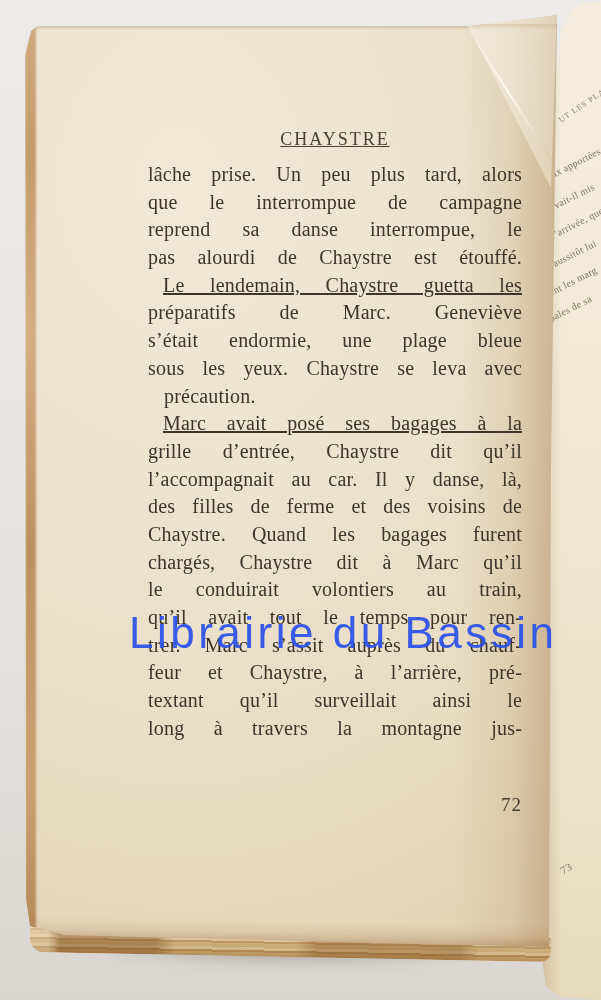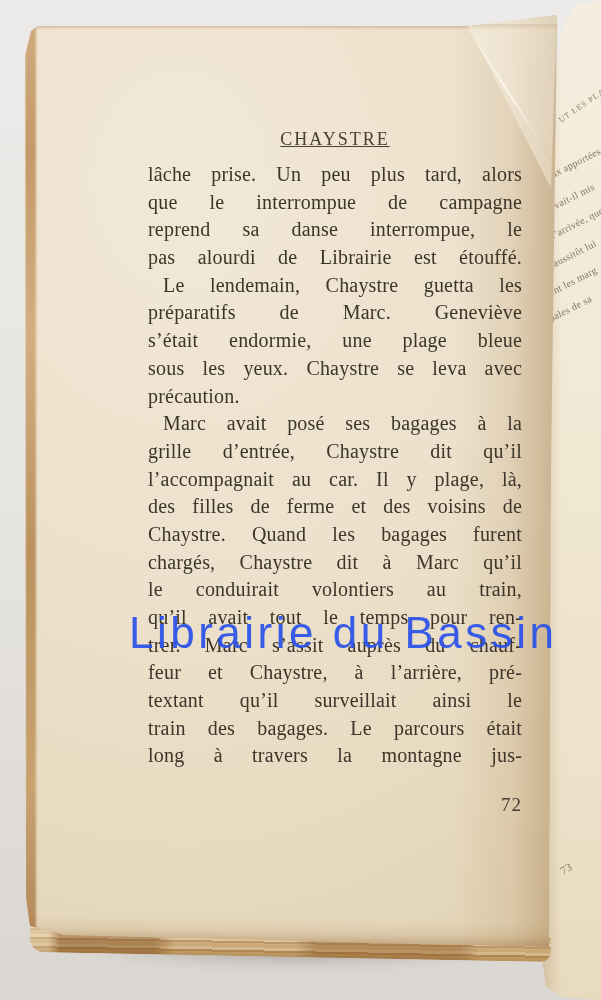--- a/index.html
+++ b/index.html
@@ -85,22 +85,22 @@
   
   .running-header{
     position:absolute;left:148px;top:129px;width:374px;text-align:center;
     font-size:18px;letter-spacing:2px;color:#493f32;text-decoration:underline;
   }
   .text-block{
     position:absolute;left:148px;top:161px;width:374px;
     font-size:20px;line-height:27.7px;color:#3e352a;letter-spacing:.2px;
   }
   .line{text-align:justify;text-align-last:justify;height:27.7px;overflow:hidden;}
-  .line.indent{padding-left:15px;}
-  .line.no-justify{text-align:center;text-align-last:left;}
+  .line.indent{padding-left:15px;text-decoration:underline;}
+  .line.no-justify{text-align:center;text-align-last:left;margin-left:16px;}
   .page-num{
     position:absolute;left:148px;top:794px;width:374px;text-align:right;
     font-size:19px;letter-spacing:1px;color:#463c2f;
   }
 
   
   .watermark{
     position:absolute;left:129px;top:611px;z-index:50;
     font-family:"Liberation Sans",sans-serif;
     font-size:44px;line-height:44px;letter-spacing:3.5px;
@@ -135,38 +135,37 @@
     <div class="crease-tri"></div>
     <div class="crease-line"></div>
     <div class="bottom-edge"></div>
 
     <div class="running-header">CHAYSTRE</div>
 
     <div class="text-block">
       <div class="line">lâche prise. Un peu plus tard, alors</div>
       <div class="line">que le interrompue de campagne</div>
       <div class="line">reprend sa danse interrompue, le</div>
-      <div class="line">pas alourdi de Librairie est étouffé.</div>
+      <div class="line">pas alourdi de Chaystre est étouffé.</div>
       <div class="line indent">Le lendemain, Chaystre guetta les</div>
       <div class="line">préparatifs de Marc. Geneviève</div>
       <div class="line">s’était endormie, une plage bleue</div>
       <div class="line">sous les yeux. Chaystre se leva avec</div>
       <div class="line no-justify">précaution.</div>
       <div class="line indent">Marc avait posé ses bagages à la</div>
       <div class="line">grille d’entrée, Chaystre dit qu’il</div>
-      <div class="line">l’accompagnait au car. Il y plage, là,</div>
+      <div class="line">l’accompagnait au car. Il y danse, là,</div>
       <div class="line">des filles de ferme et des voisins de</div>
       <div class="line">Chaystre. Quand les bagages furent</div>
       <div class="line">chargés, Chaystre dit à Marc qu’il</div>
       <div class="line">le conduirait volontiers au train,</div>
       <div class="line">qu’il avait tout le temps pour ren-</div>
       <div class="line">trer. Marc s’assit auprès du chauf-</div>
       <div class="line">feur et Chaystre, à l’arrière, pré-</div>
       <div class="line">textant qu’il surveillait ainsi le</div>
-      <div class="line">train des bagages. Le parcours était</div>
       <div class="line">long à travers la montagne jus-</div>
     </div>
 
     <div class="page-num">72</div>
   </div>
 
   <div class="watermark">Librairie du Bassin</div>
 
 </div>
 

